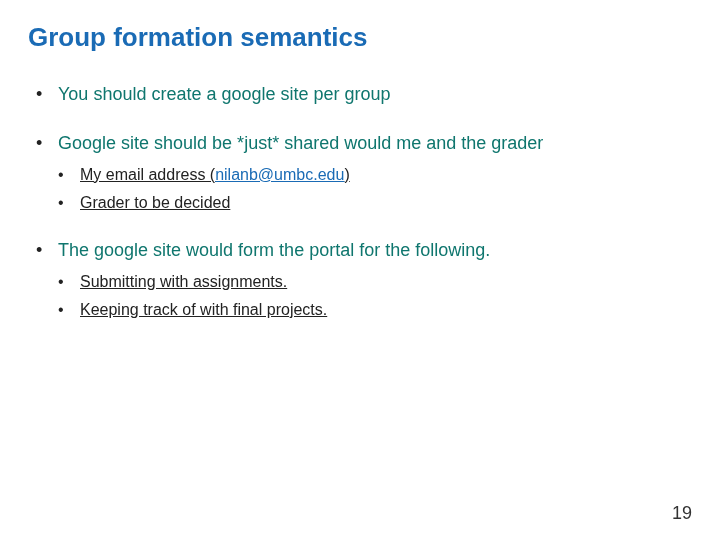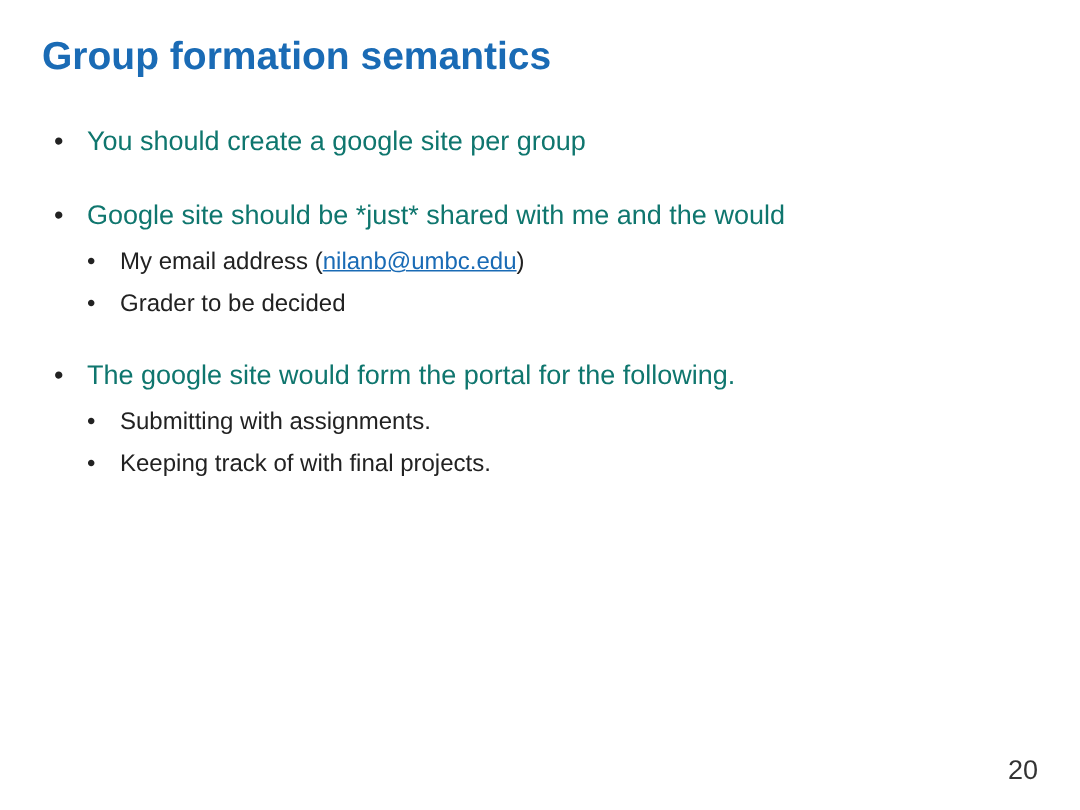--- a/index.html
+++ b/index.html
@@ -75,20 +75,21 @@
       min-width: 22px;
       font-size: 16px;
       line-height: 1.5;
       color: #222;
     }
 
     .sub-bullet-text {
       font-size: 16px;
       line-height: 1.5;
       color: #222;
+      text-decoration: underline;
     }
 
     a {
       color: #1a6bb5;
       text-decoration: underline;
     }
 
     .slide-number {
       position: absolute;
       bottom: 16px;
@@ -108,21 +109,21 @@
     <div class="bullet-group">
       <div class="bullet-item">
         <span class="bullet-dot">•</span>
         <span class="bullet-text">You should create a google site per group</span>
       </div>
     </div>
 
     <div class="bullet-group">
       <div class="bullet-item">
         <span class="bullet-dot">•</span>
-        <span class="bullet-text">Google site should be *just* shared with me and the would</span>
+        <span class="bullet-text">Google site should be *just* shared would me and the grader</span>
       </div>
       <div class="sub-bullets">
         <div class="sub-bullet-item">
           <span class="sub-bullet-dot">•</span>
           <span class="sub-bullet-text">
             My email address (<a href="mailto:nilanb@umbc.edu">nilanb@umbc.edu</a>)
           </span>
         </div>
         <div class="sub-bullet-item">
           <span class="sub-bullet-dot">•</span>
@@ -143,14 +144,14 @@
         </div>
         <div class="sub-bullet-item">
           <span class="sub-bullet-dot">•</span>
           <span class="sub-bullet-text">Keeping track of with final projects.</span>
         </div>
       </div>
     </div>
 
   </div>
 
-  <div class="slide-number">20</div>
+  <div class="slide-number">19</div>
 </div>
 
 </body></html>

